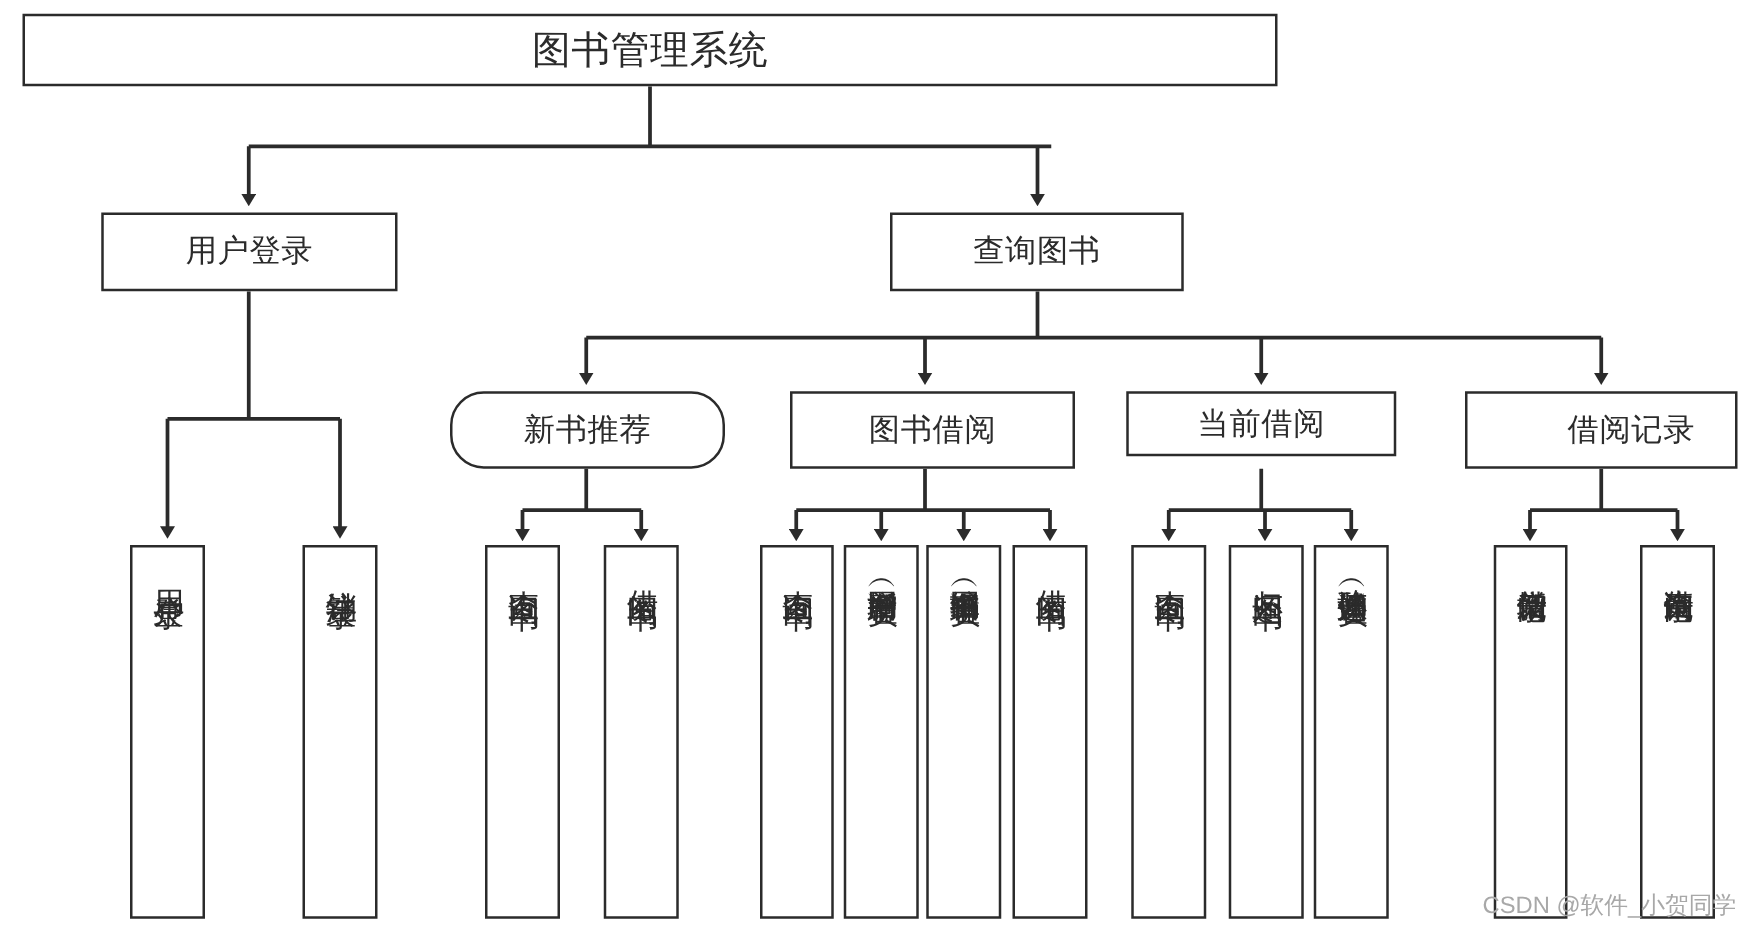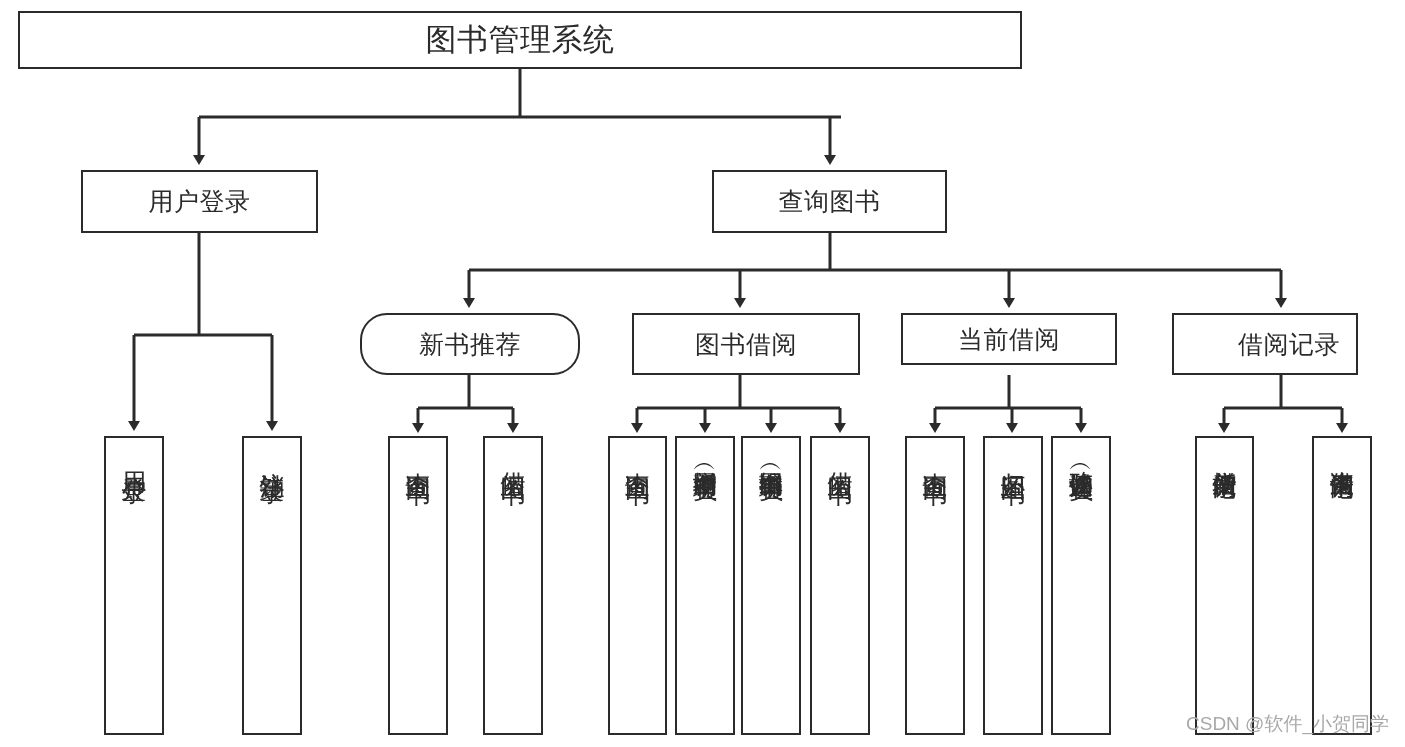--- a/index.html
+++ b/index.html
@@ -153,21 +153,21 @@
   </div>
 
   <div class="node horiz" style="left:632px; top:313px; width:228px; height:62px;">
     <span class="node-label">图书借阅</span>
   </div>
 
   <div class="node horiz" style="left:901px; top:313px; width:216px; height:52px;">
     <span class="node-label">当前借阅</span>
   </div>
 
-  <div class="node horiz" style="left:1172px; top:313px; width:186px; height:62px;padding-left:48px;">
+  <div class="node horiz" style="left:1172px; top:313px; width:218px; height:62px;padding-left:48px;">
     <span class="node-label">借阅记录</span>
   </div>
 
   <div class="node vert" style="left:104px; top:436px; width:60px; height:299px;">
     <span class="node-label">用户登录</span>
   </div>
 
   <div class="node vert" style="left:242px; top:436px; width:60px; height:299px;">
     <span class="node-label">注销登录</span>
   </div>

